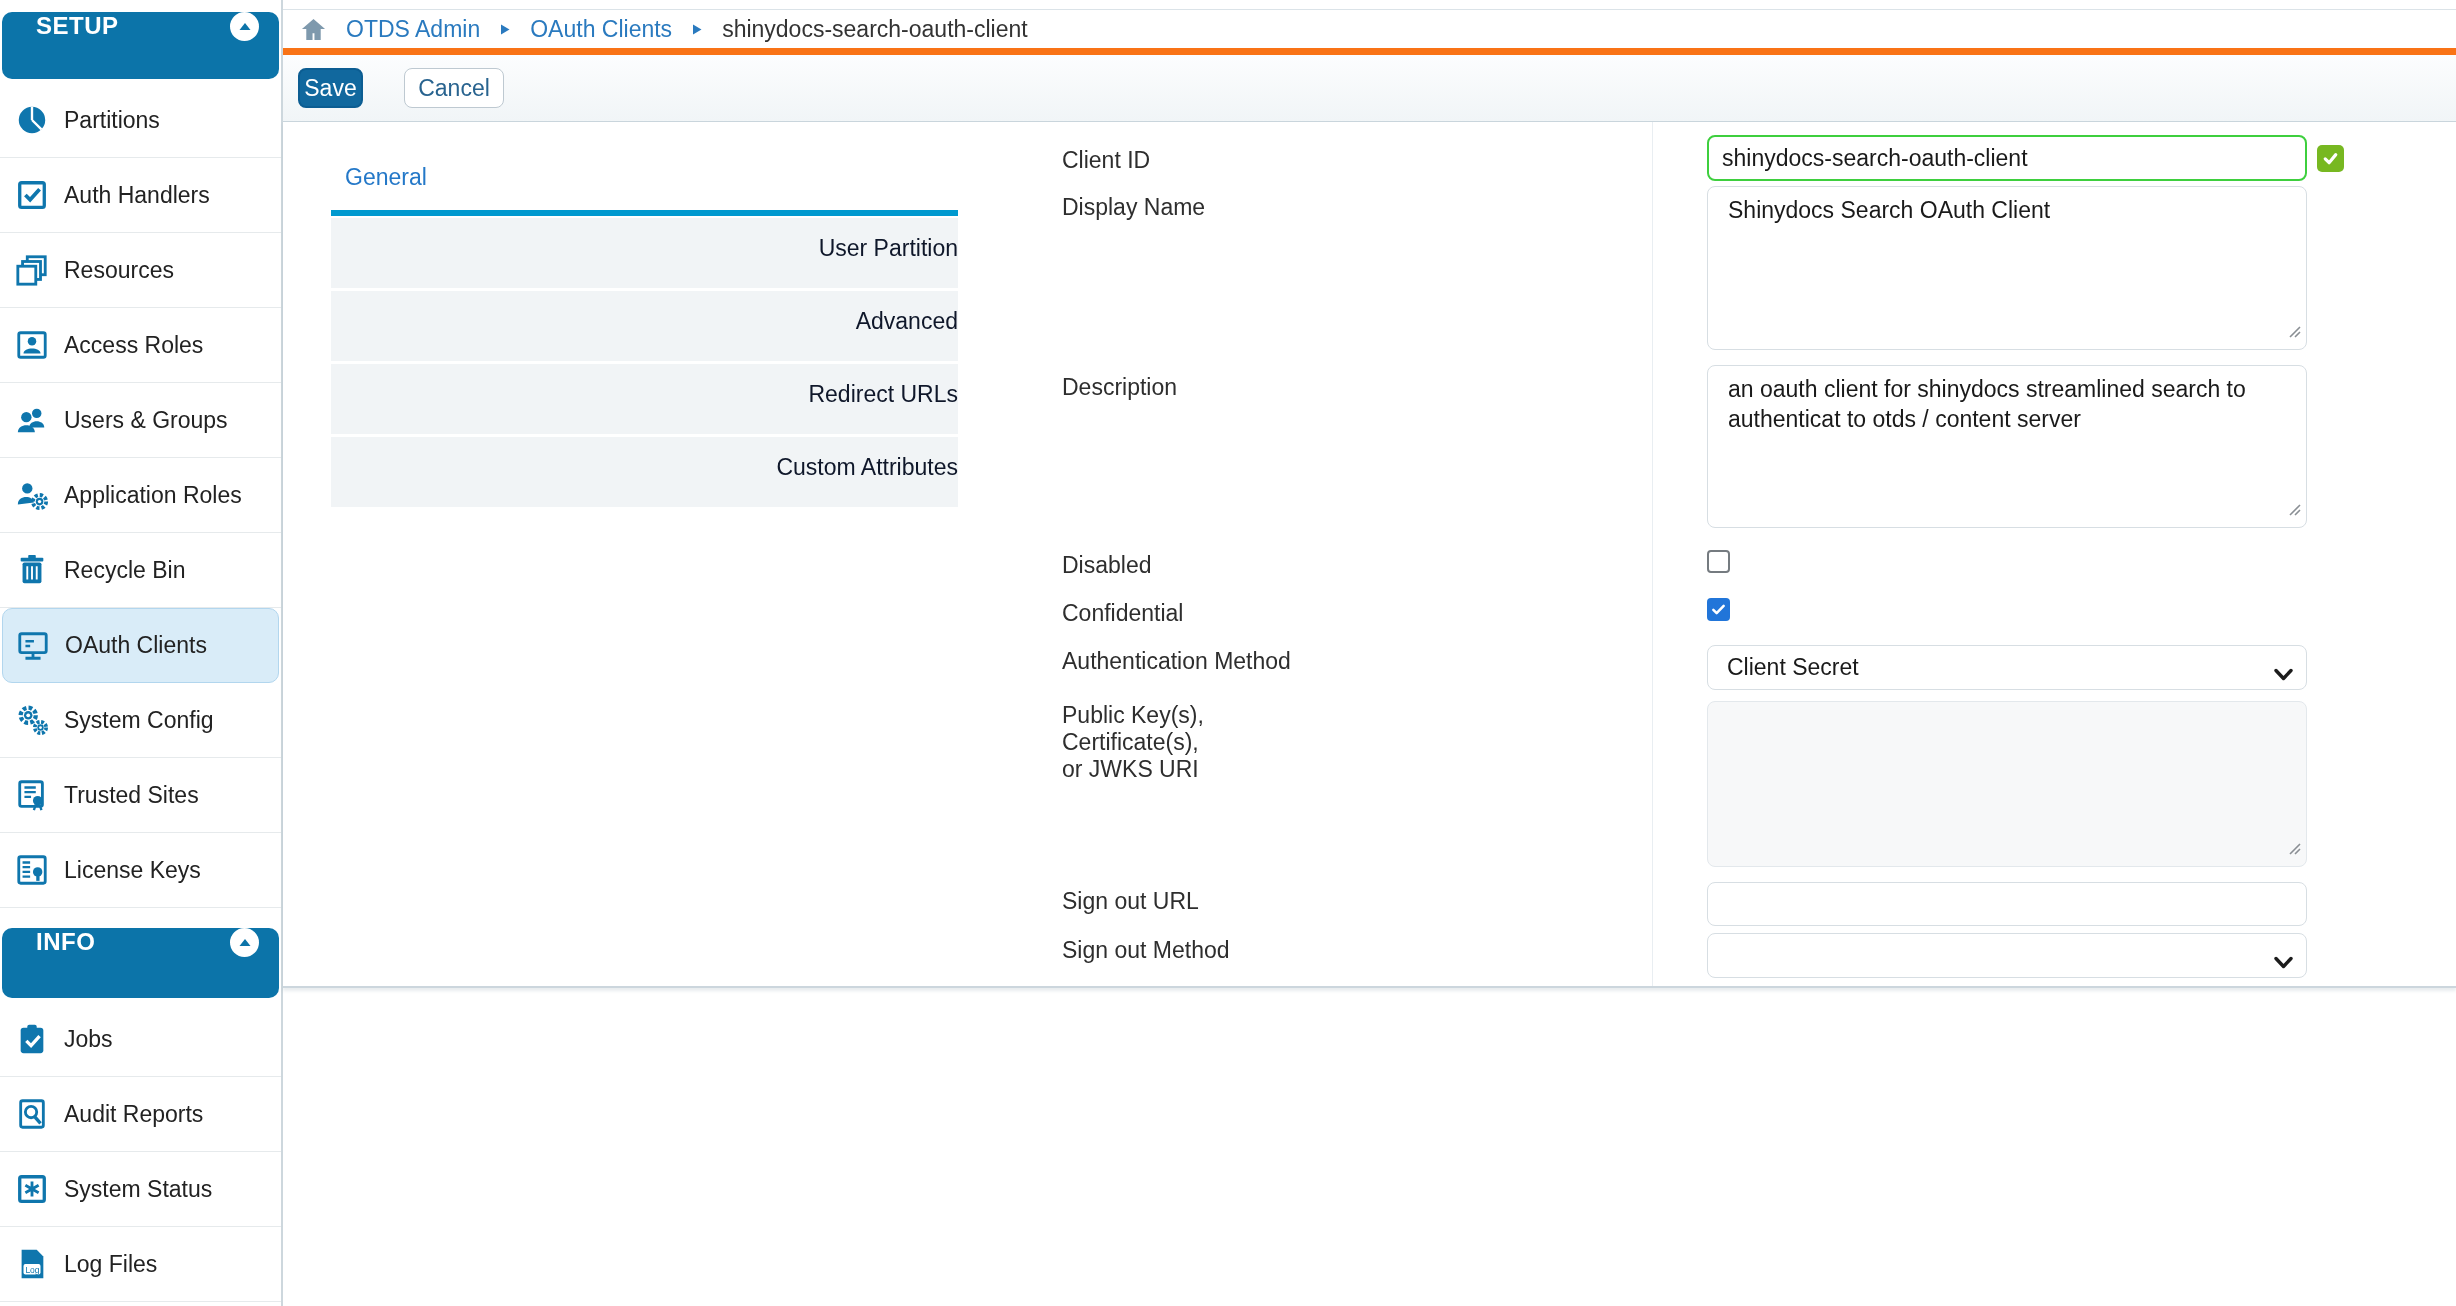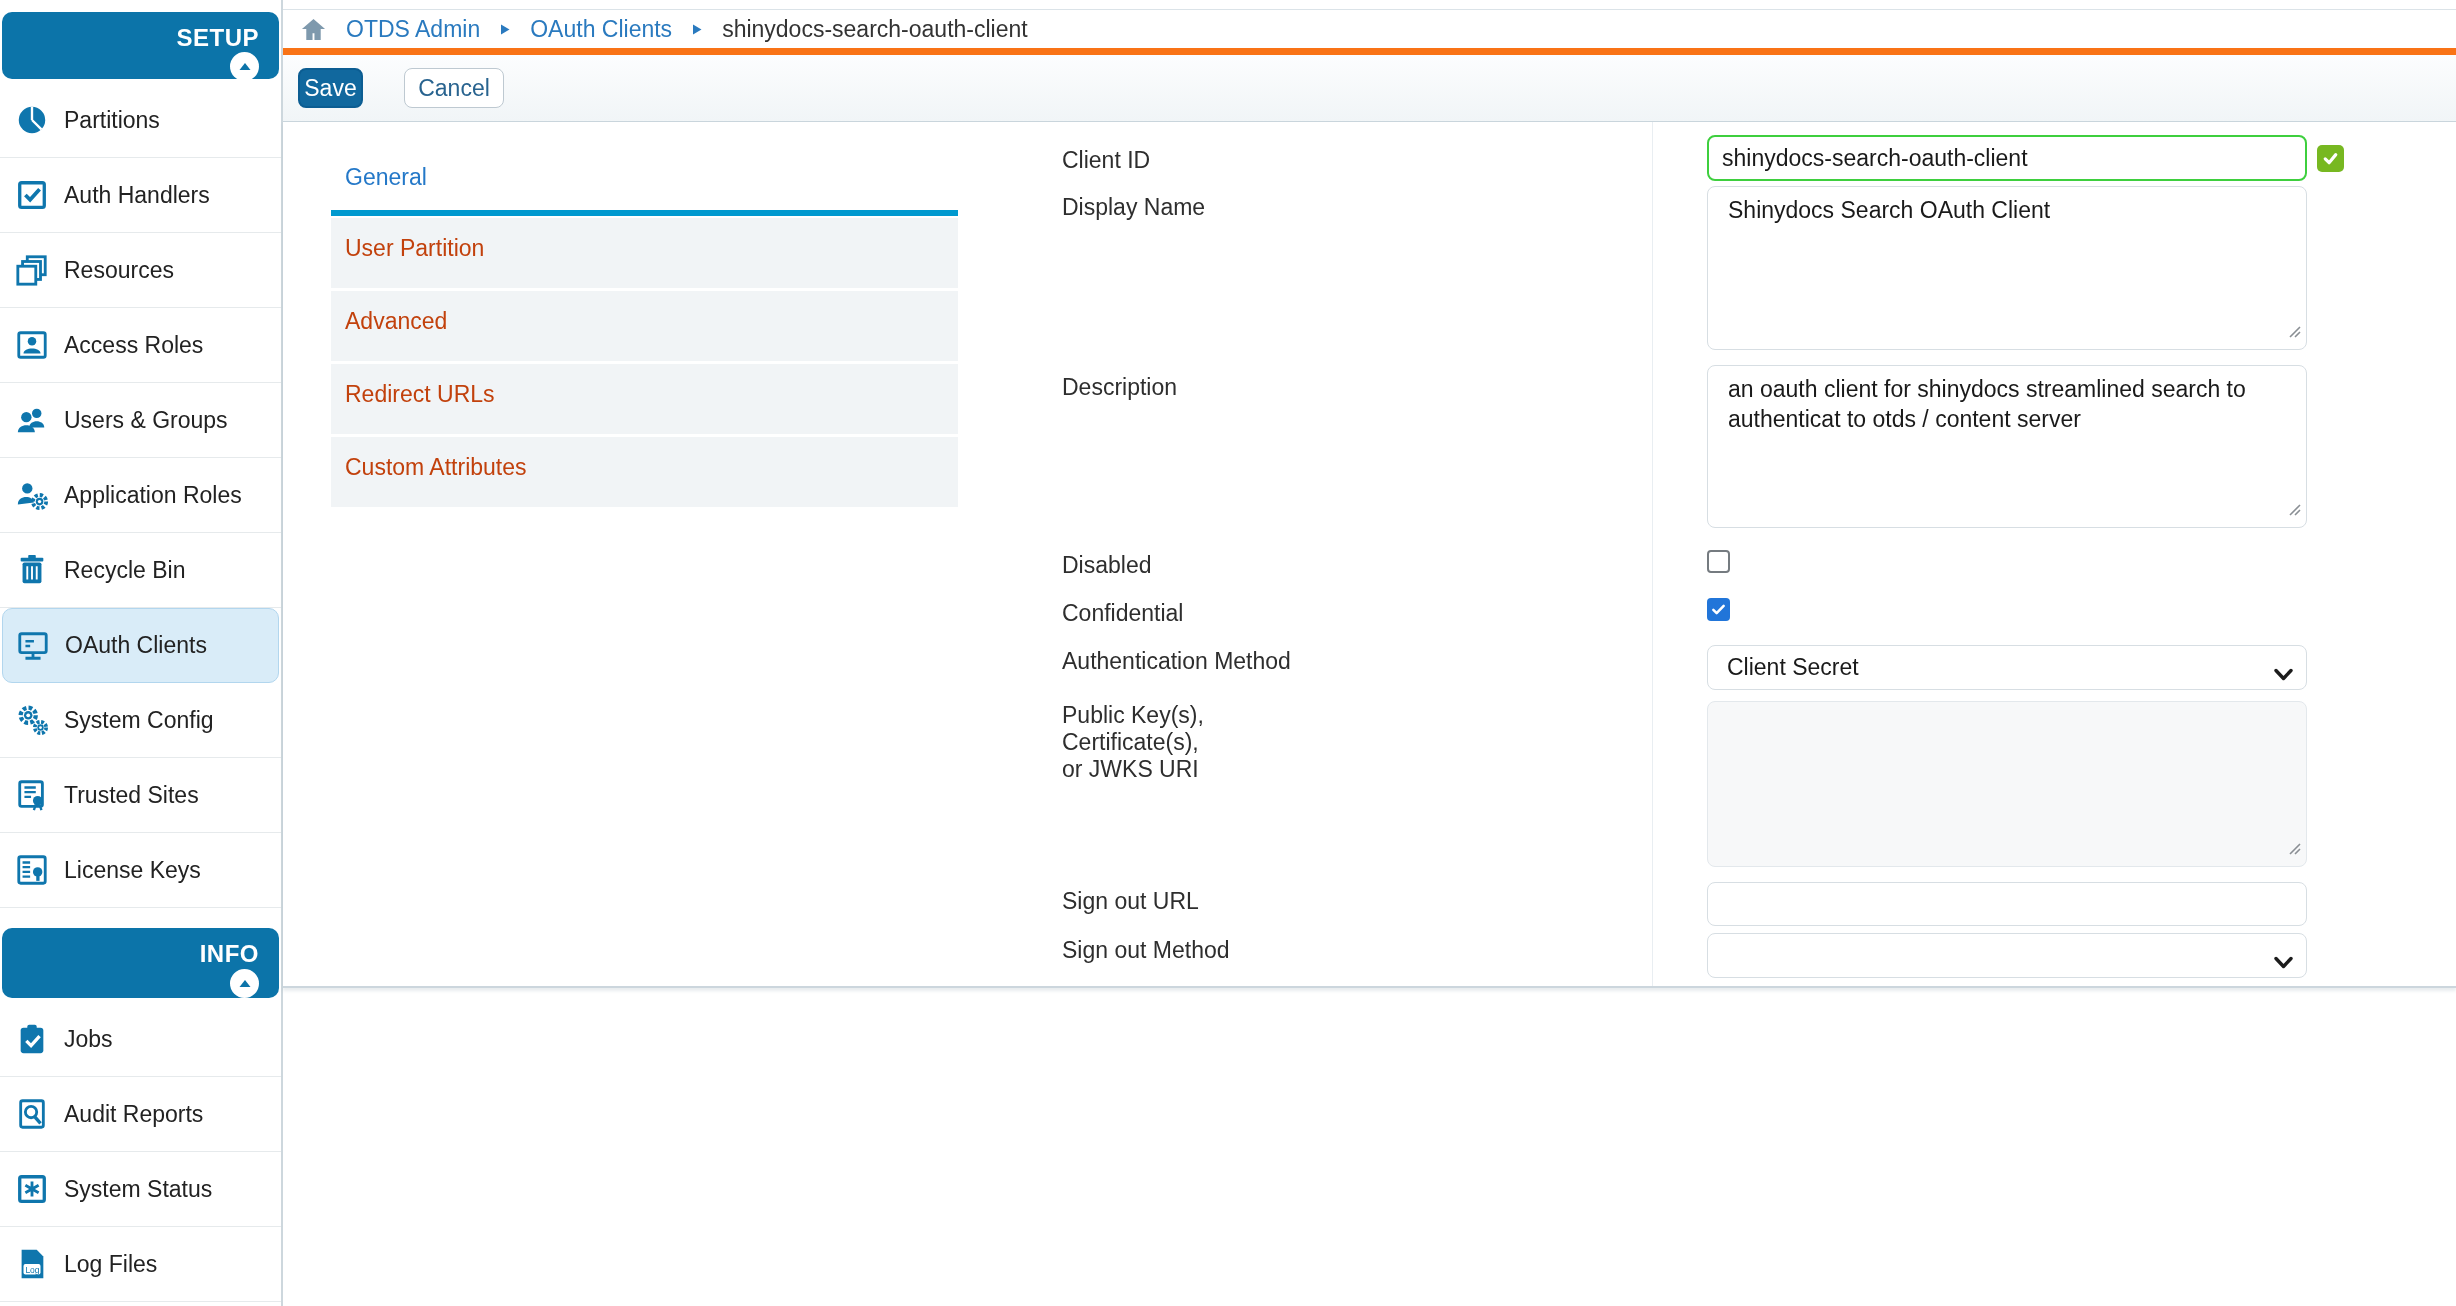--- a/index.html
+++ b/index.html
@@ -3,23 +3,23 @@
 <meta charset="utf-8">
 <style>
   * { margin:0; padding:0; box-sizing:border-box; }
   html,body { width:2456px; height:1306px; background:#fff;
     font-family:"Liberation Sans","DejaVu Sans",sans-serif; overflow:hidden; }
 
   
   .sidebar { position:absolute; left:0; top:0; width:283px; height:1306px;
     background:#fff; border-right:2px solid #cdd7dd; }
   .side-header { margin:12px 2px 0 2px; height:67px; background:#0c74a9;
-    border-radius:10px; display:flex; align-items:flex-end; justify-content:space-between;
-    padding:12px 20px 0 34px; color:#fff; font-size:24px; font-weight:bold;
-    letter-spacing:.5px; cursor:pointer;flex-direction:column; }
+    border-radius:10px; display:flex; align-items:flex-start; justify-content:space-between;
+    padding:0 20px 0 34px; color:#fff; font-size:24px; font-weight:bold;
+    letter-spacing:.5px; cursor:pointer; }
   .side-header.info { margin-top:20px; height:70px; }
   .collapse-btn { width:29px; height:29px; border-radius:50%; background:#fff;
     display:flex; align-items:center; justify-content:center; flex:none; }
   .side-nav { margin-top:4px; }
   .side-item { height:75px; display:flex; align-items:center; padding:0 8px 0 13px;
     gap:13px; border-bottom:1px solid #e6eaec; font-size:23px; color:#222; cursor:pointer; }
   .side-item .icn { width:38px; height:38px; flex:none; display:flex;
     align-items:center; justify-content:center; }
   .side-item.selected { background:#d9ecf8; border:1px solid #b2d6ee;
     border-radius:10px; margin:0 2px; padding-left:11px; }
@@ -45,21 +45,21 @@
   .content { position:absolute; left:283px; top:122px; right:0; height:866px;
     background:#fff; border-bottom:2px solid #ccd6dd;
     box-shadow:0 3px 3px rgba(130,150,160,.18); }
   .vdivider { position:absolute; left:1369px; top:0; width:1px; height:100%;
     background:#e9eef2; }
 
   .tabs { position:absolute; left:22px; top:12px; width:627px;margin-left:26px; }
   .tab-general { padding:30px 0 19px 14px; font-size:23px; color:#2478c8; cursor:pointer; }
   .tab-underline { height:6px; background:#0099cf; }
   .tab-item { height:70px; background:#f1f4f6; margin-top:3px;
-    padding:17px 0 0 14px; font-size:23px; color:#c2410c; cursor:pointer; }
+    padding:17px 0 0 14px; font-size:23px; color:#0f172a; cursor:pointer;text-align:right; }
   .tab-item.first { margin-top:2px; }
 
   .flabel { position:absolute; left:779px; font-size:23px; color:#2e2e2e;
     line-height:27px; }
 
   .fctrl { position:absolute; left:1424px; width:600px; font-size:23px; }
   input.text, textarea.ta, .selectbox {
     width:600px; font-family:inherit; font-size:23px; color:#1a1a1a;
     border:1px solid #d7dee3; border-radius:8px; background:#fff; outline:none; }
   input.text { height:44px; padding:0 13px; }

